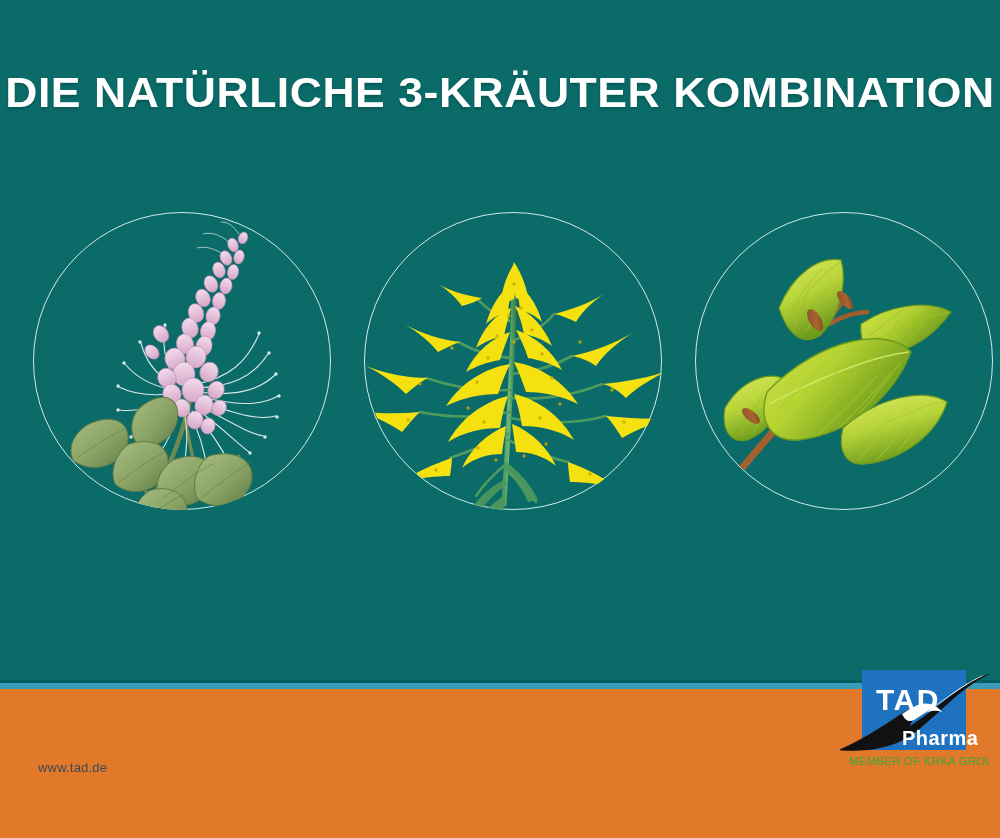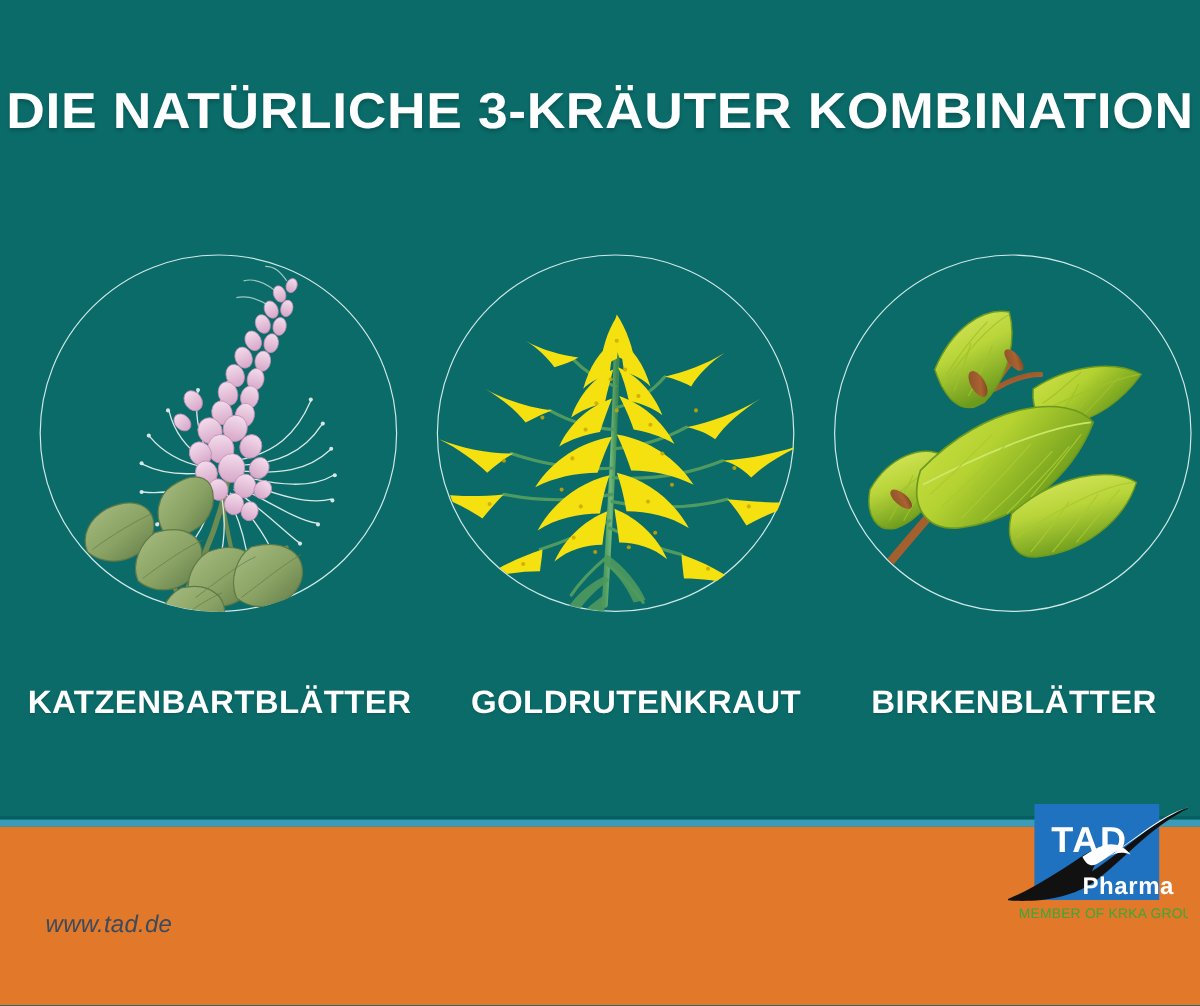--- a/index.html
+++ b/index.html
@@ -133,23 +133,22 @@
   .herb-label.l2 { left: 365px; }
   .herb-label.l3 { left: 680px; }
 
   
   .site-url {
     position: absolute;
     left: 38px;
     top: 760px;
     color: #3d4a5c;
     font-family: "Liberation Sans", sans-serif;
-    font-size: 20px;
+    font-size: 13px;
     letter-spacing: 0.2px;
-    font-style: italic;
   }
 
   .logo {
     position: absolute;
     left: 840px;
     top: 664px;
     width: 150px;
     height: 108px;
   }
   .logo svg { display: block; }
@@ -480,25 +479,20 @@
             <ellipse cx="120" cy="108" rx="6" ry="12" transform="rotate(-30 120 108)"></ellipse>
             <ellipse cx="150" cy="88" rx="5" ry="11" transform="rotate(-40 150 88)"></ellipse>
             <ellipse cx="56" cy="204" rx="5" ry="11" transform="rotate(-50 56 204)"></ellipse>
           </g>
         </g>
       </svg>
     </div>
 
   </div>
 
-  <div class="labels">
-    <div class="herb-label l1">KATZENBARTBLÄTTER</div>
-    <div class="herb-label l2">GOLDRUTENKRAUT</div>
-    <div class="herb-label l3">BIRKENBLÄTTER</div>
-  </div>
 
   <div class="divider-dark"></div>
   <div class="divider-light"></div>
 
   <div class="footer"></div>
 
   <div class="site-url">www.tad.de</div>
 
   <div class="logo">
     <svg width="150" height="108" viewBox="0 0 150 108">

